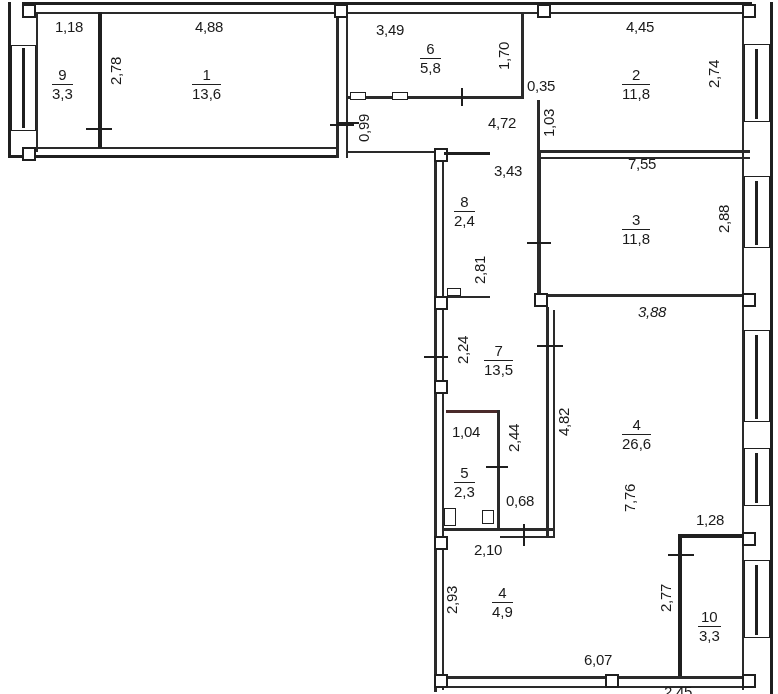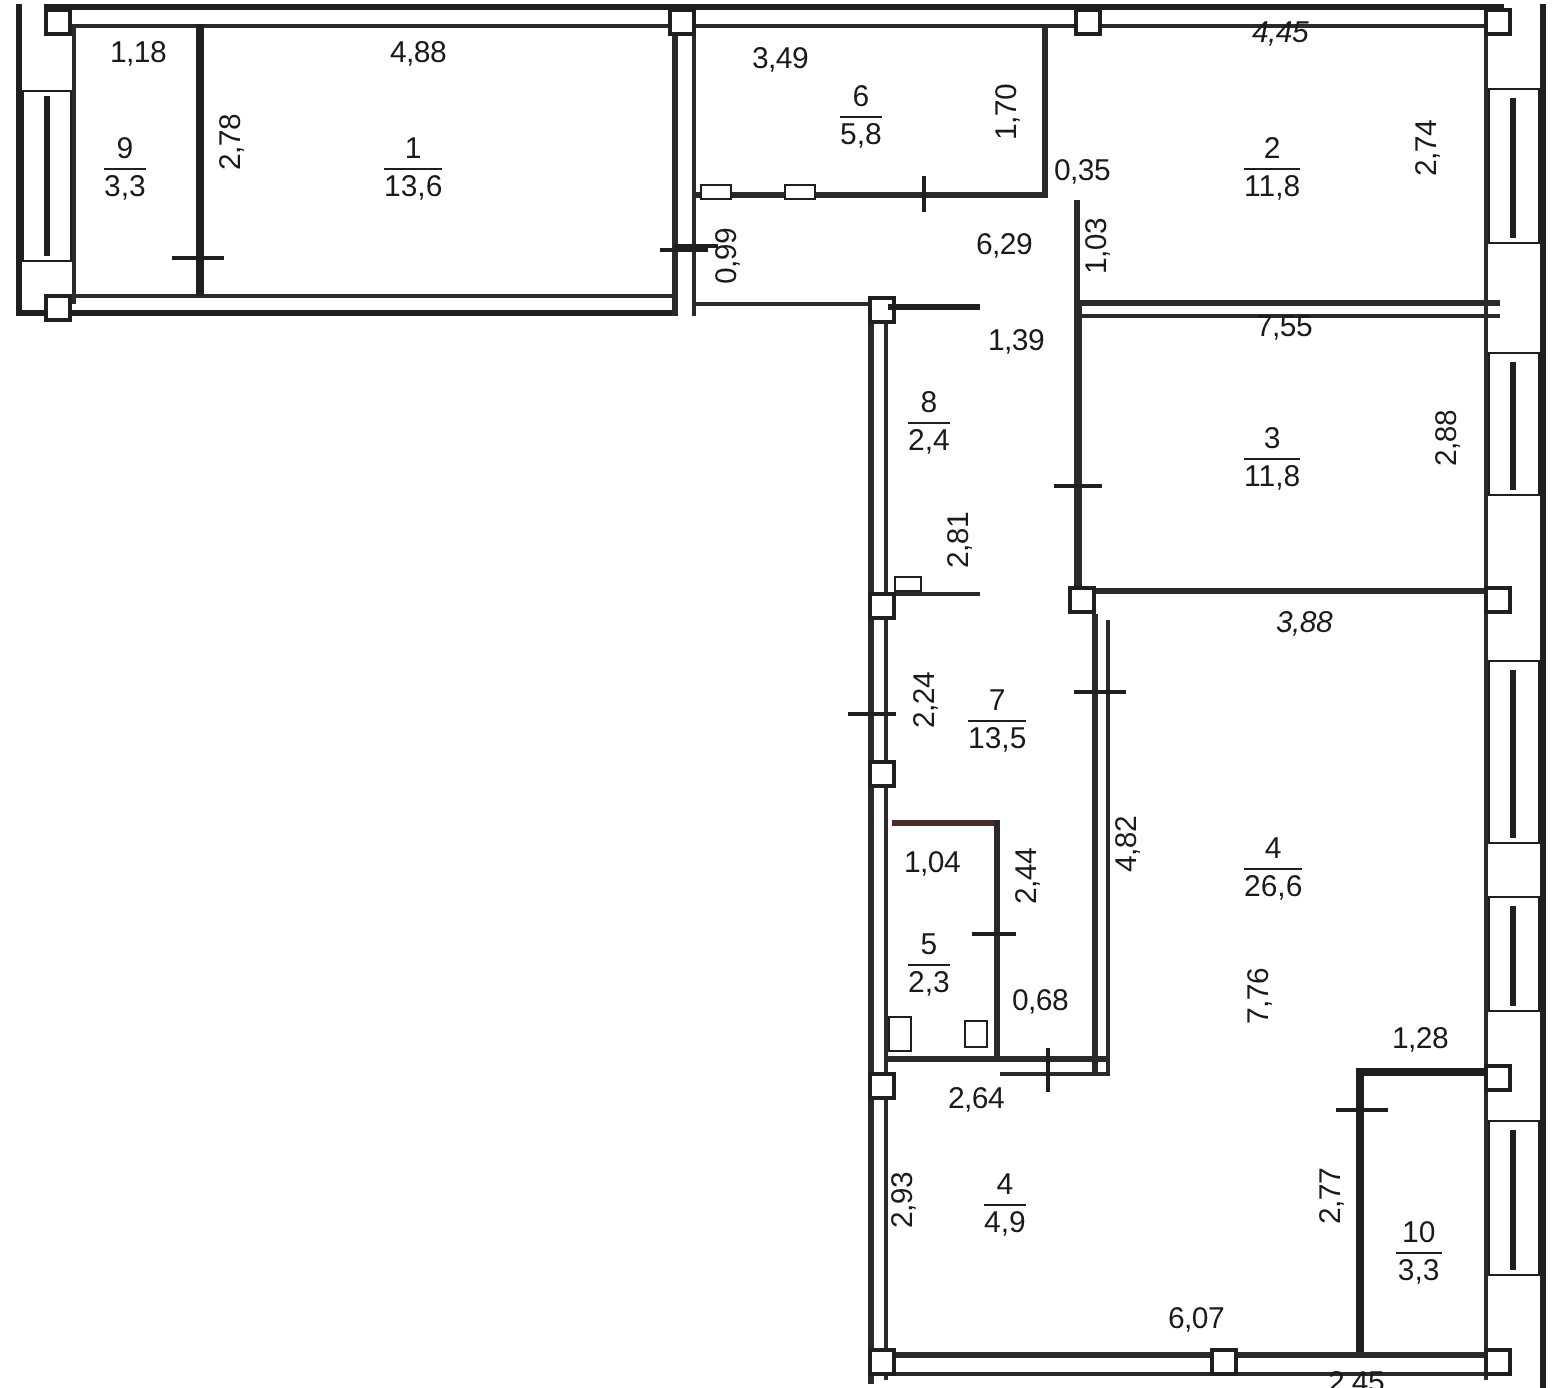--- a/index.html
+++ b/index.html
@@ -169,37 +169,37 @@
   <div class="room" style="left:698px; top:608px;">
     <span class="num">10</span>
     <span class="area">3,3</span>
   </div>
 
   <div class="txt" style="left:55px; top:19px;">1,18</div>
   <div class="txt" style="left:195px; top:19px;">4,88</div>
   <div class="txt vert" style="left:102px; top:63px;">2,78</div>
   <div class="txt" style="left:376px; top:22px;">3,49</div>
   <div class="txt vert" style="left:490px; top:48px;">1,70</div>
-  <div class="txt" style="left:626px; top:9px;font-style:italic;">4,45</div>
+  <div class="txt" style="left:626px; top:19px;">4,45</div>
   <div class="txt vert" style="left:700px; top:66px;">2,74</div>
   <div class="txt" style="left:527px; top:78px;">0,35</div>
   <div class="txt vert" style="left:350px; top:120px;">0,99</div>
-  <div class="txt" style="left:488px; top:115px;">6,29</div>
+  <div class="txt" style="left:488px; top:115px;">4,72</div>
   <div class="txt vert" style="left:535px; top:115px;">1,03</div>
-  <div class="txt" style="left:494px; top:163px;">1,39</div>
+  <div class="txt" style="left:494px; top:163px;">3,43</div>
   <div class="txt" style="left:628px; top:156px;">7,55</div>
   <div class="txt vert" style="left:710px; top:211px;">2,88</div>
   <div class="txt vert" style="left:466px; top:262px;">2,81</div>
   <div class="txt" style="left:638px; top:304px;font-style:italic;">3,88</div>
   <div class="txt vert" style="left:449px; top:342px;">2,24</div>
   <div class="txt vert" style="left:550px; top:414px;">4,82</div>
   <div class="txt" style="left:452px; top:424px;">1,04</div>
   <div class="txt vert" style="left:500px; top:430px;">2,44</div>
   <div class="txt" style="left:506px; top:493px;">0,68</div>
   <div class="txt vert" style="left:616px; top:490px;">7,76</div>
   <div class="txt" style="left:696px; top:512px;">1,28</div>
-  <div class="txt" style="left:474px; top:542px;">2,64</div>
+  <div class="txt" style="left:474px; top:542px;">2,10</div>
   <div class="txt vert" style="left:438px; top:592px;">2,93</div>
   <div class="txt vert" style="left:652px; top:590px;">2,77</div>
   <div class="txt" style="left:584px; top:652px;">6,07</div>
   <div class="txt" style="left:664px; top:684px;">2,45</div>
 
 </div>
 
 </body></html>

